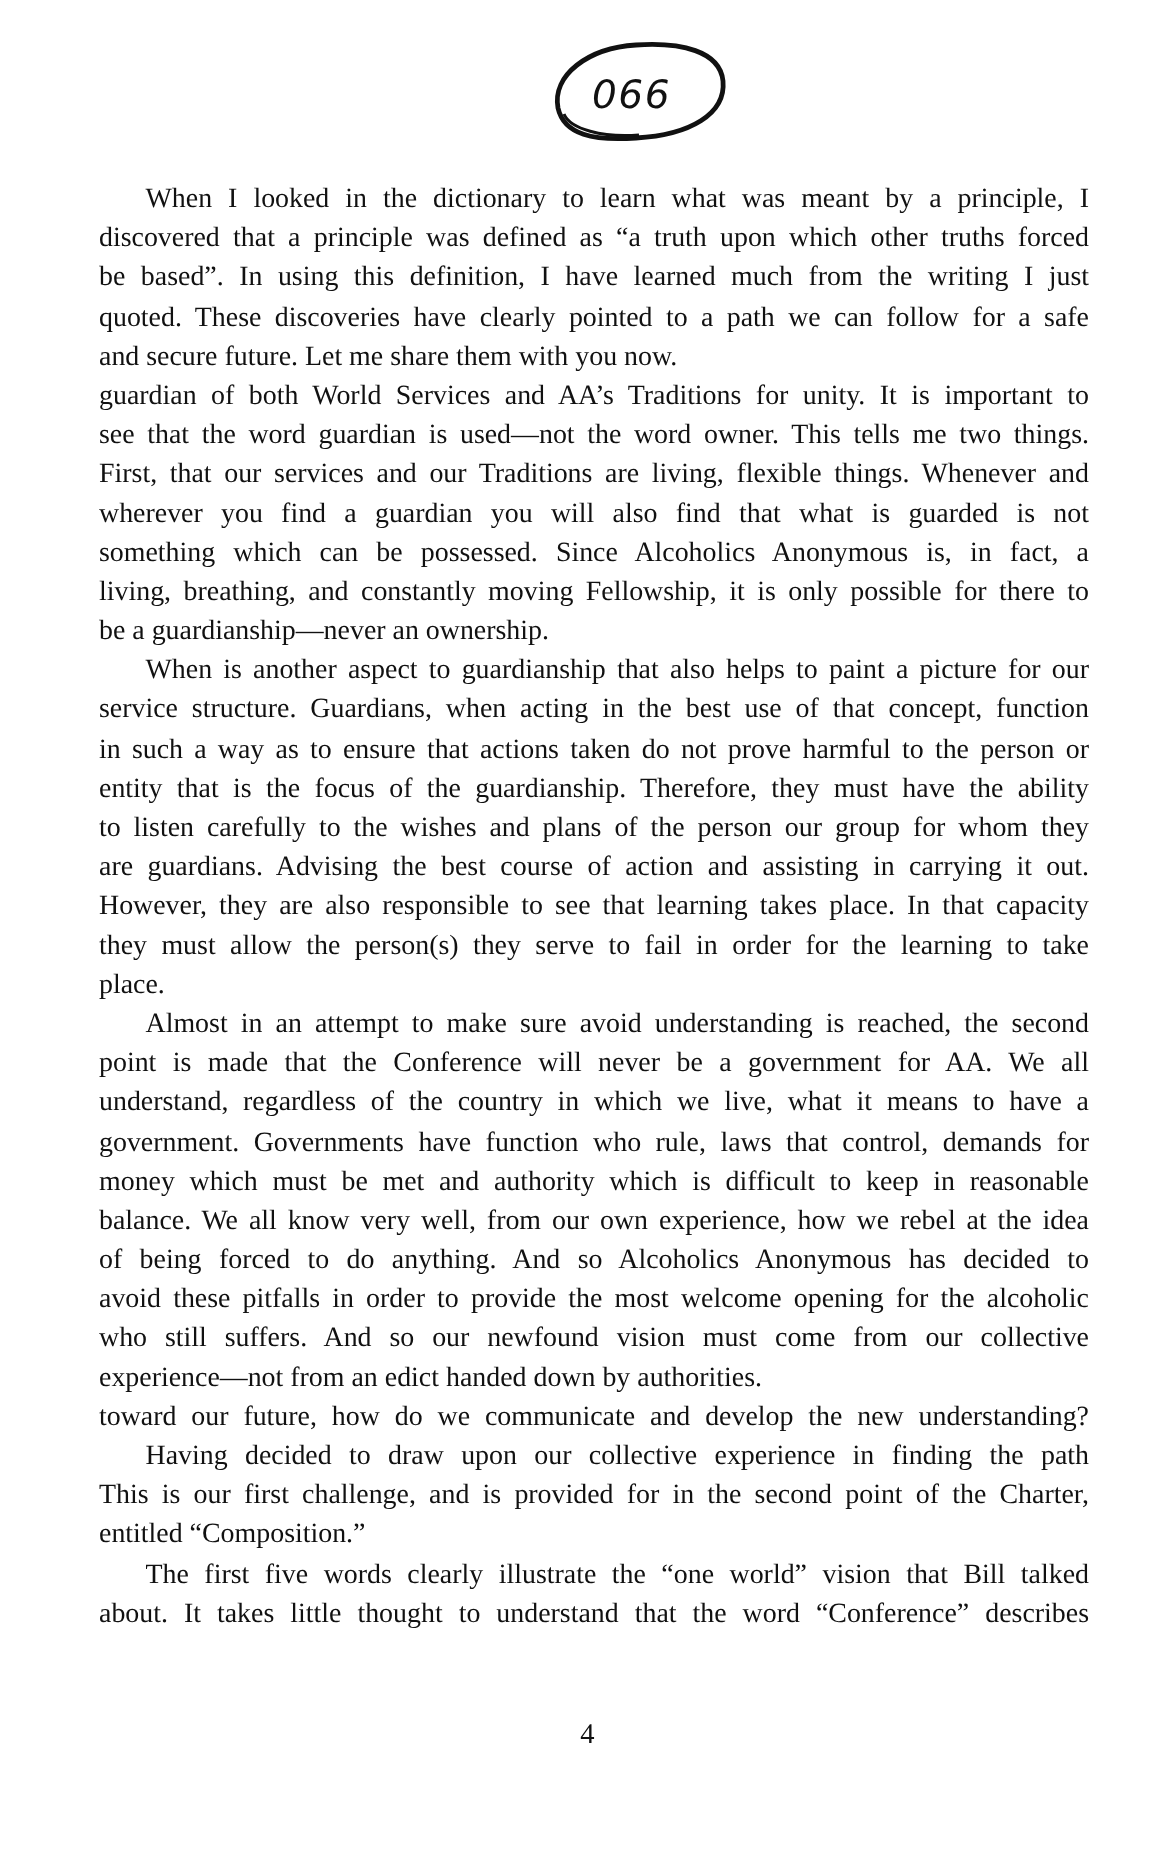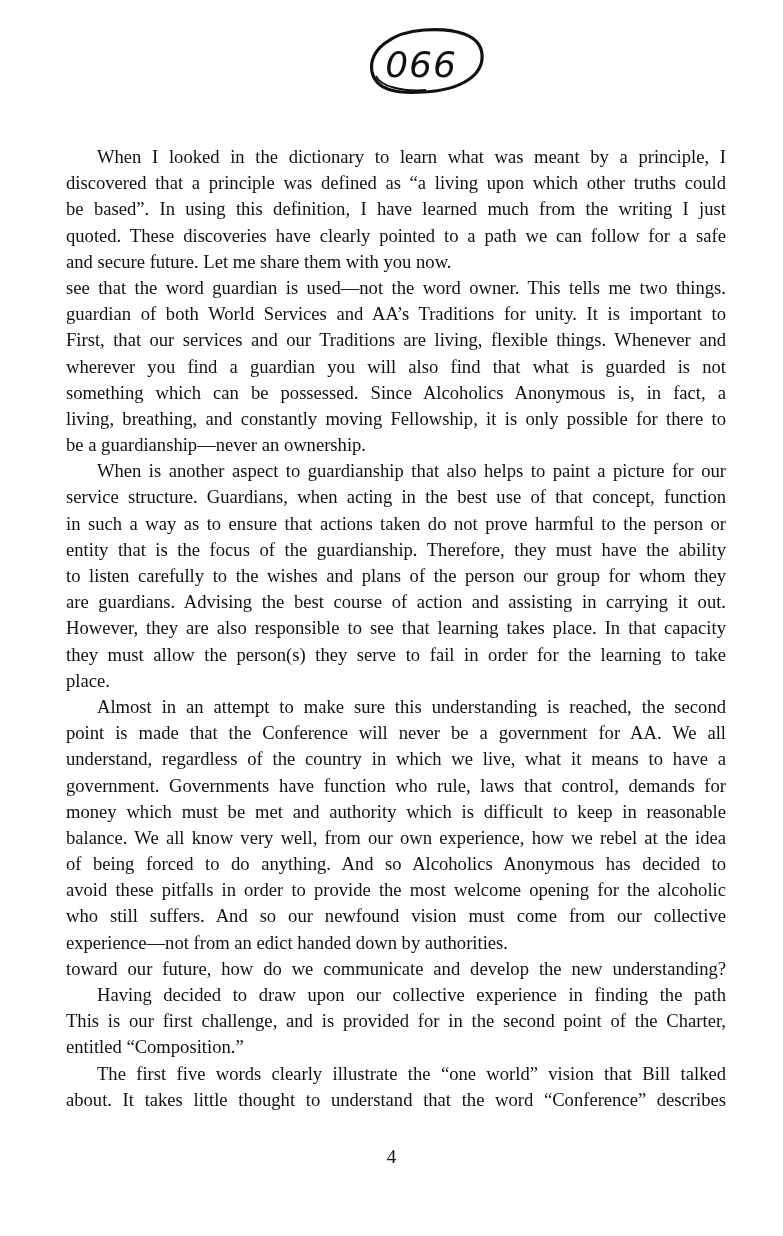--- a/index.html
+++ b/index.html
@@ -23,34 +23,33 @@
       height: 80px;
     }
     .stamp svg { width: 100%; height: 100%; display: block; }
     .stamp-text {
       position: absolute;
       left: 0; top: 0; width: 100%; height: 100%;
       display: flex;
       align-items: center;
       justify-content: center;
       font-family: "DejaVu Sans", sans-serif;
-      font-size: 36px;
+      font-size: 26px;
       font-style: italic;
       letter-spacing: 1px;
       color: #111;
       padding-top: 8px;
       padding-right: 6px;
       box-sizing: border-box;
     }
     .body-text {
       position: absolute;
       left: 66px;
       top: 120px;
       width: 660px;
-      margin-top: 24px;
     }
     .line {
       height: 26.2px;
       line-height: 26.2px;
       font-size: 18.6px;
       text-align: justify;
       text-align-last: justify;
       white-space: nowrap;
       overflow: visible;
     }
@@ -74,50 +73,50 @@
     <path d="M10,52 C6,30 30,12 62,10 C92,8 118,14 120,34 C122,56 98,70 62,72 C34,74 14,70 10,52 Z" fill="none" stroke="#111" stroke-width="3.2" stroke-linecap="round"></path>
     <path d="M14,56 C18,66 40,72 64,70" fill="none" stroke="#111" stroke-width="2"></path>
   </svg>
   <div class="stamp-text">066</div>
 </div>
 
 <div class="body-text">
 
   <div>
     <div class="line indent">When I looked in the dictionary to learn what was meant by a principle, I</div>
-    <div class="line">discovered that a principle was defined as “a living upon which other truths could</div>
+    <div class="line">discovered that a principle was defined as “a truth upon which other truths forced</div>
     <div class="line">be based”.  In using this definition, I have learned much from the writing I just</div>
     <div class="line">quoted.  These discoveries have clearly pointed to a path we can follow for a safe</div>
     <div class="line last">and secure future.  Let me share them with you now.</div>
   </div>
 
   <div>
+    <div class="line">guardian of both World Services and AA’s Traditions for unity.  It is important to</div>
     <div class="line">see that the word guardian is used—not the word owner.  This tells me two things.</div>
-    <div class="line">guardian of both World Services and AA’s Traditions for unity.  It is important to</div>
     <div class="line">First, that our services and our Traditions are living, flexible things.  Whenever and</div>
     <div class="line">wherever you find a guardian you will also find that what is guarded is not</div>
     <div class="line">something which can be possessed.  Since Alcoholics Anonymous is, in fact, a</div>
     <div class="line">living, breathing, and constantly moving Fellowship, it is only possible for there to</div>
     <div class="line last">be a guardianship—never an ownership.</div>
   </div>
 
   <div>
     <div class="line indent">When is another aspect to guardianship that also helps to paint a picture for our</div>
     <div class="line">service structure.  Guardians, when acting in the best use of that concept, function</div>
     <div class="line">in such a way as to ensure that actions taken do not prove harmful to the person or</div>
     <div class="line">entity that is the focus of the guardianship.  Therefore, they must have the ability</div>
     <div class="line">to listen carefully to the wishes and plans of the person our group for whom they</div>
     <div class="line">are guardians.  Advising the best course of action and assisting in carrying it out.</div>
     <div class="line">However, they are also responsible to see that learning takes place.  In that capacity</div>
     <div class="line">they must allow the person(s) they serve to fail in order for the learning to take</div>
     <div class="line last">place.</div>
   </div>
 
   <div>
-    <div class="line indent">Almost in an attempt to make sure this understanding is reached, the second</div>
+    <div class="line indent">Almost in an attempt to make sure avoid understanding is reached, the second</div>
     <div class="line">point is made that the Conference will never be a government for AA.  We all</div>
     <div class="line">understand, regardless of the country in which we live, what it means to have a</div>
     <div class="line">government.  Governments have function who rule, laws that control, demands for</div>
     <div class="line">money which must be met and authority which is difficult to keep in reasonable</div>
     <div class="line">balance.  We all know very well, from our own experience, how we rebel at the idea</div>
     <div class="line">of being forced to do anything.  And so Alcoholics Anonymous has decided to</div>
     <div class="line">avoid these pitfalls in order to provide the most welcome opening for the alcoholic</div>
     <div class="line">who still suffers.  And so our newfound vision must come from our collective</div>
     <div class="line last">experience—not from an edict handed down by authorities.</div>
   </div>

